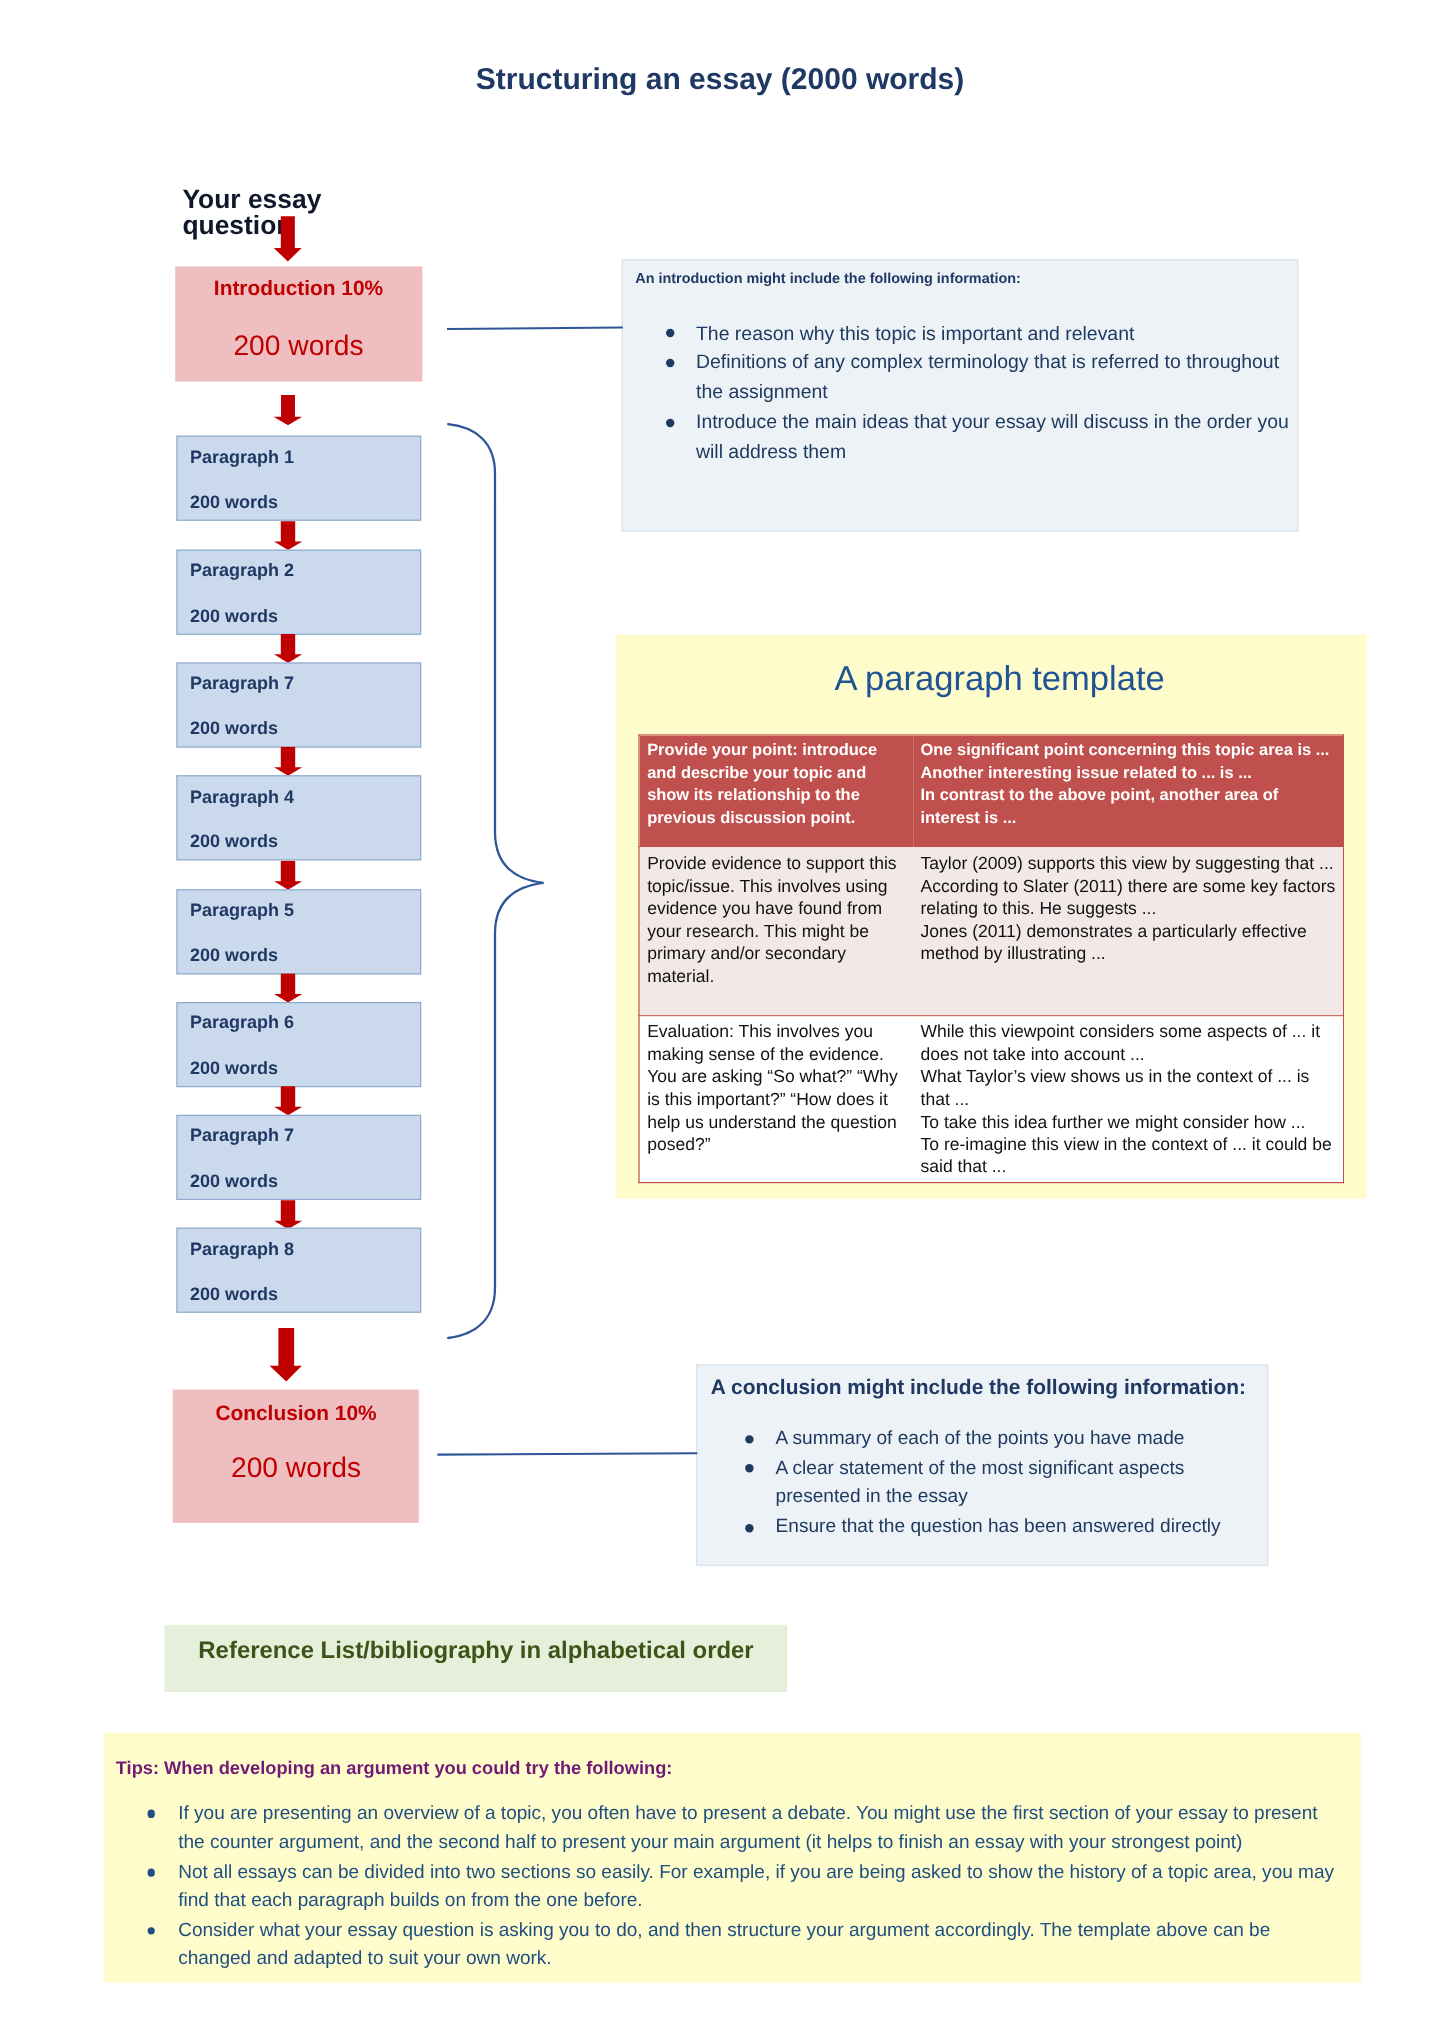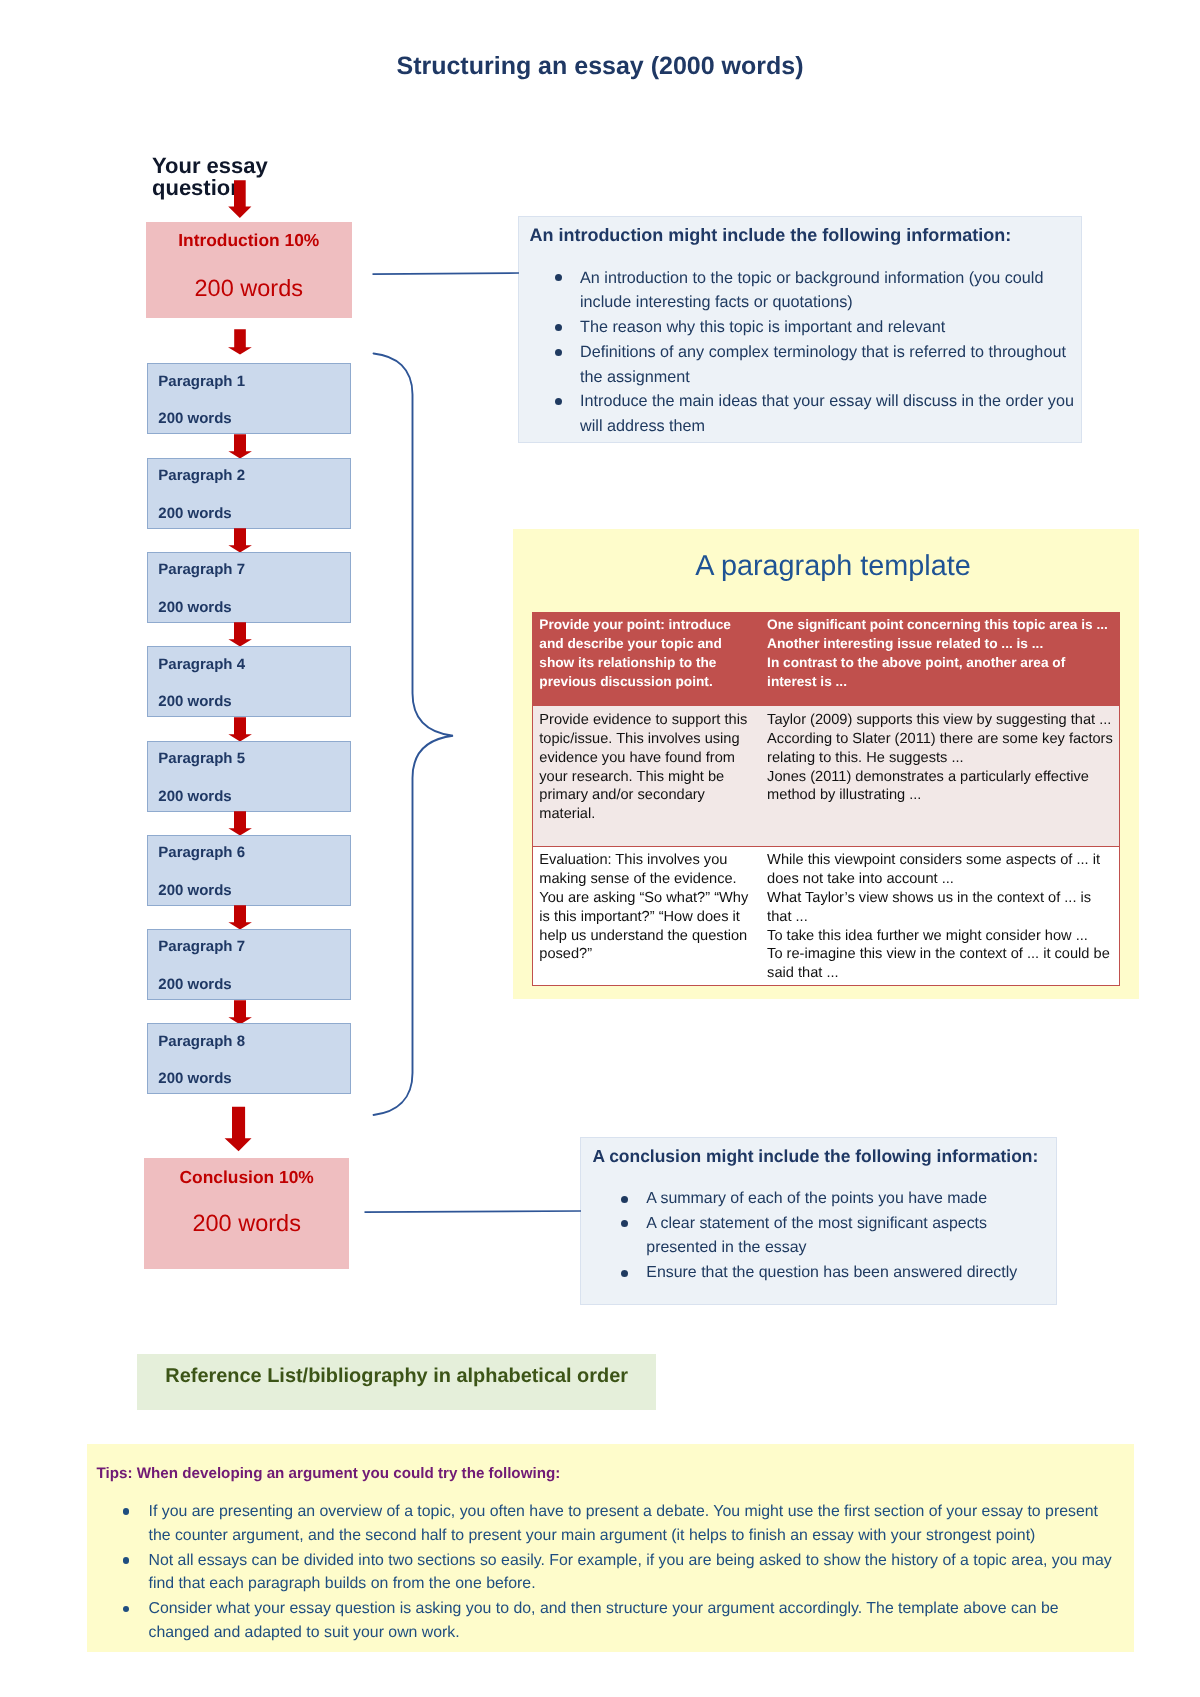--- a/index.html
+++ b/index.html
@@ -136,27 +136,22 @@
   <div class="abs endbox" style="left:144.4px;top:1158px;width:204.6px;height:110.6px;">
     <div class="h" style="top:11.3px;">Conclusion 10%</div>
     <div class="w" style="top:54px;">200 words</div>
   </div>
 
   <svg class="abs" style="left:370px;top:349.5px;" width="86" height="775" viewBox="0 0 86 775">
     <path d="M3.5 3.5 C 26.5 6 42.5 18.5 42.5 44.5 L42.5 343.3 C42.5 371.5 60 383 83 385.8 C60 388.6 42.5 400 42.5 428 L42.5 723 C42.5 749.5 26.5 762 3.5 765" fill="none" stroke="#2E5596" stroke-width="1.9" stroke-linecap="round"></path>
   </svg>
 
   <div class="abs infobox" style="left:518px;top:215.5px;width:564px;height:227px;">
-    <div class="ih" style="left:10.4px;top:9.6px;font-size:18px;">An introduction might include the following information:</div>
+    <div class="ih" style="left:10.4px;top:9.6px;font-size:12px;">An introduction might include the following information:</div>
     <ul id="intro-info-list" style="left:61px;top:49px;width:520px;font-size:16.2px;line-height:24.75px;">
-        <li>
-          <span class="bul" style="left:-25px;top:8.9px"></span>
-          <span class="ln">An introduction to the topic or background information (you could</span>
-          <span class="ln">include interesting facts or quotations)</span>
-        </li>
         <li>
           <span class="bul" style="left:-25px;top:8.9px"></span>
           <span class="ln">The reason why this topic is important and relevant</span>
         </li>
         <li>
           <span class="bul" style="left:-25px;top:8.9px"></span>
           <span class="ln">Definitions of any complex terminology that is referred to throughout</span>
           <span class="ln">the assignment</span>
         </li>
         <li>

